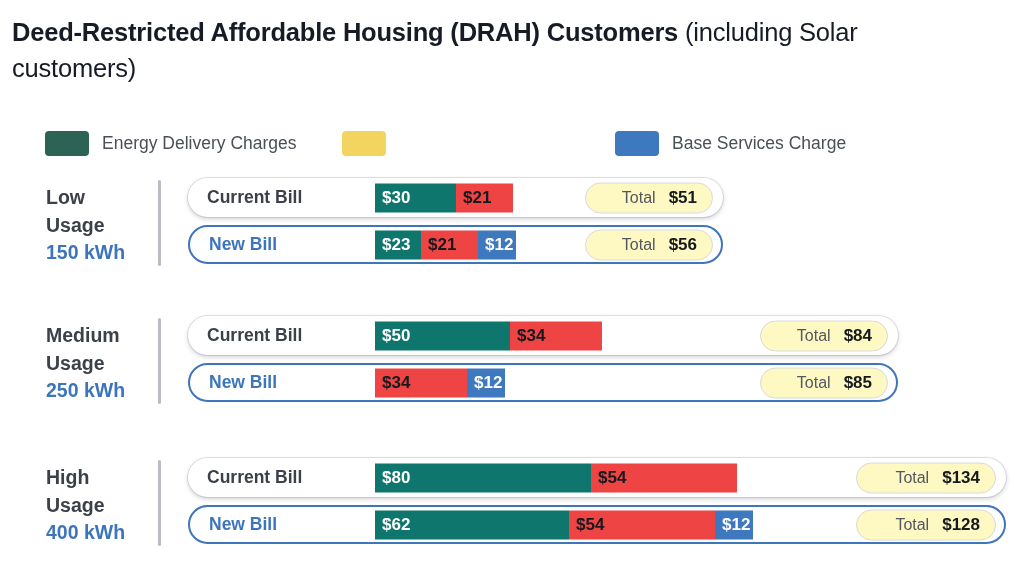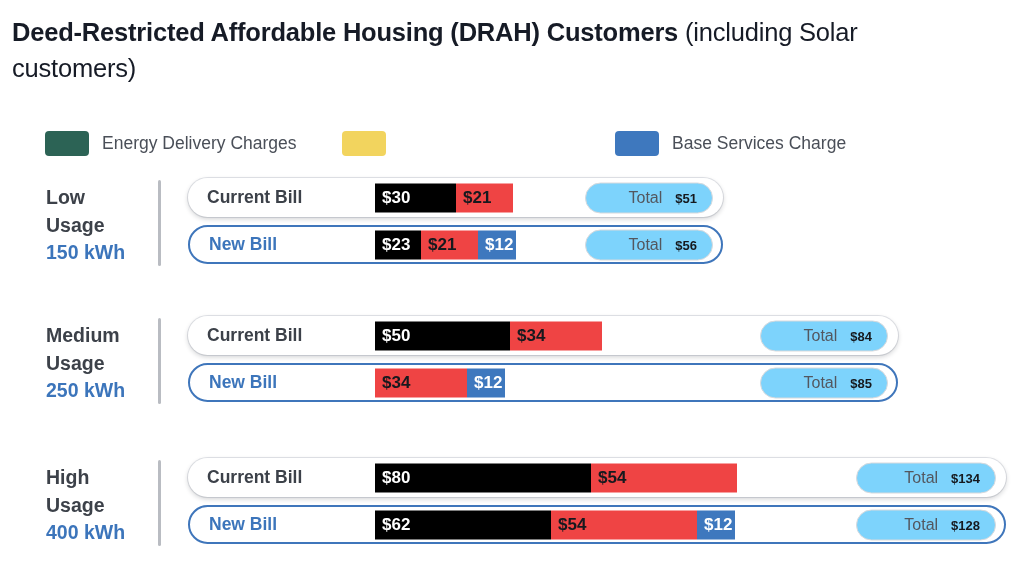--- a/index.html
+++ b/index.html
@@ -153,47 +153,47 @@
   .seg {
     display: flex;
     align-items: center;
     box-sizing: border-box;
     padding-left: 7px;
     font-size: 17px;
     font-weight: bold;
     white-space: nowrap;
     overflow: hidden;
   }
-  .seg.energy { background: #000000; color: #ffffff; }
+  .seg.energy { background: #0f766e; color: #ffffff; }
   .seg.generation { background: #ef4444; color: #16191e; }
   .seg.base { background: #3e78be; color: #ffffff; }
 
   
   .total-pill {
     position: absolute;
     top: 50%;
     transform: translateY(-50%);
     height: 31px;
     border-radius: 16px;
-    background: #7dd3fc;
+    background: #fef9c3;
     border: 1px solid #d8d9dc;
     box-sizing: border-box;
     display: flex;
     align-items: center;
     justify-content: flex-end;
     padding: 0 15px 0 16px;
     white-space: nowrap;
   }
   .total-word {
     font-size: 16px;
     color: #53575f;
     margin-right: 13px;
   }
   .total-value {
-    font-size: 13px;
+    font-size: 17px;
     font-weight: bold;
     color: #16191e;
   }
 </style>
 </head>
 <body>
 
 <div class="page">
 
   <div class="title-block">
@@ -304,21 +304,21 @@
         </div>
         <div class="total-pill" style="width:140px; right:10px">
           <span class="total-word">Total</span>
           <span class="total-value">$134</span>
         </div>
       </div>
 
       <div class="bill-row new" style="width:818px">
         <div class="row-name">New Bill</div>
         <div class="bar">
-          <div class="seg energy" style="width:176px">$62</div>
+          <div class="seg energy" style="width:194px">$62</div>
           <div class="seg generation" style="width:146px">$54</div>
           <div class="seg base" style="width:38px">$12</div>
         </div>
         <div class="total-pill" style="width:140px; right:8px">
           <span class="total-word">Total</span>
           <span class="total-value">$128</span>
         </div>
       </div>
 
     </div>

